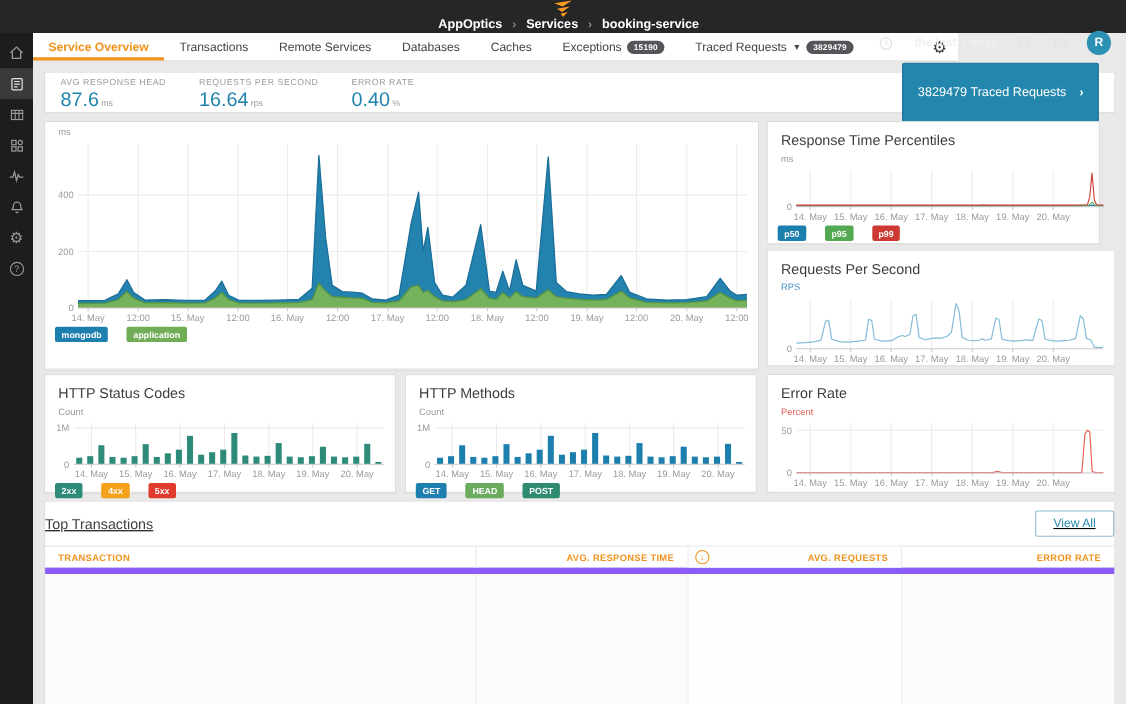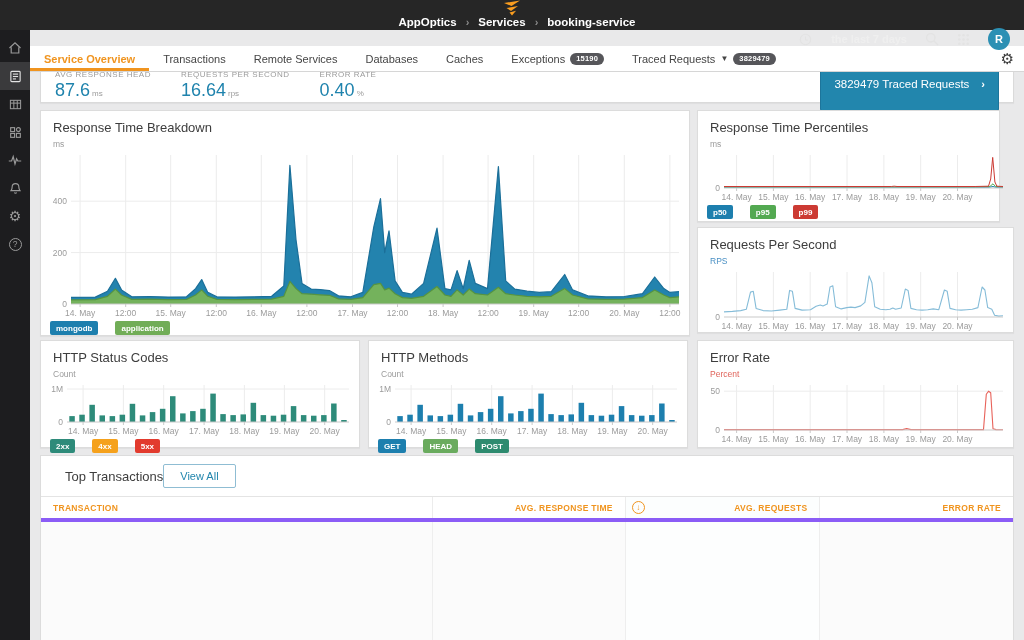--- a/index.html
+++ b/index.html
@@ -18,21 +18,21 @@
   .avatar { width:22px; height:22px; border-radius:50%; background:#2c90b4; color:#fff; font-size:11px; font-weight:bold; display:flex; align-items:center; justify-content:center; }
 
   
   .sidebar { position:absolute; top:30px; left:0; width:30px; height:610px; background:#1d1d1f; z-index:19; padding-top:4px; }
   .side-item { width:30px; height:28px; display:flex; align-items:center; justify-content:center; color:#9a9a9a; }
   .side-item.active { background:#3a3a3c; color:#e3e3e3; }
   .gear-glyph { font-size:14px; line-height:1; }
   .q-circle { width:13px; height:13px; border:1.2px solid currentColor; border-radius:50%; font-size:8.5px; display:flex; align-items:center; justify-content:center; }
 
   
-  .tabbar { position:absolute; top:30px; left:30px; width:994px; height:26px; background:#ffffff; border-bottom:1px solid #d6d6d6; display:flex; align-items:stretch; z-index:15;margin-top:16px; }
+  .tabbar { position:absolute; top:30px; left:30px; width:841px; height:26px; background:#ffffff; border-bottom:1px solid #d6d6d6; display:flex; align-items:stretch; z-index:15; }
   .tab { display:flex; align-items:center; gap:5px; padding:0 14px; font-size:11px; color:#454545; white-space:nowrap; }
   .tab.active { color:#f0941f; font-weight:bold; box-shadow:inset 0 -3px 0 #f0941f; }
   .badge-pill { background:#56565a; color:#fff; font-size:7.5px; font-weight:bold; padding:1.5px 6px; border-radius:8px; letter-spacing:.2px; }
   .caret { font-size:8px; color:#454545; }
   .tab-gear { margin-left:auto; display:flex; align-items:center; padding-right:10px; color:#3c3c3c; font-size:15px; }
 
   
   .stats-card { position:absolute; left:40px; top:65px; width:974px; height:38px; background:#fff; border:1px solid #dadada; display:flex; align-items:center; padding:0 14px; box-shadow:0 1px 1px rgba(0,0,0,.04); }
   .stat { display:flex; flex-direction:column; justify-content:center; margin-right:30px; }
   .stat-label { font-size:8px; color:#9b9b9b; letter-spacing:.5px; margin-bottom:2px; }
@@ -51,24 +51,24 @@
 
   .p-rtb  { left:40px;  top:110px; width:650px; height:226px; }
   .p-pct  { left:697px; top:110px; width:303px; height:112px; }
   .p-rps  { left:697px; top:227px; width:317px; height:106px; }
   .p-http { left:40px;  top:340px; width:320px; height:108px; }
   .p-meth { left:368px; top:340px; width:320px; height:108px; }
   .p-err  { left:697px; top:340px; width:317px; height:108px; }
 
   
   .table-card { position:absolute; left:40px; top:455px; width:974px; height:200px; background:#fff; border:1px solid #dcdcdc; }
-  .table-head { display:flex; align-items:center; justify-content:flex-start; padding:8px 24px; }
+  .table-head { display:flex; align-items:center; justify-content:space-between; padding:8px 0;text-decoration:underline; }
   .table-title { font-size:13px; color:#3d3d3d; }
   .view-all { background:#fff; border:1px solid #8fbdd3; color:#2286ad; font-size:11px; padding:5px 16px; border-radius:2px; cursor:pointer; }
-  .cols-row { display:flex; border-top:1px solid #e4e4e4; border-bottom:4px solid #8b5cf6; height:26px; font-size:8.5px; font-weight:bold; color:#f0941f; letter-spacing:.3px; }
+  .cols-row { display:flex; border-top:1px solid #e4e4e4; border-bottom:6px solid #8b5cf6; height:26px; font-size:8.5px; font-weight:bold; color:#f0941f; letter-spacing:.3px; }
   .col { display:flex; align-items:center; }
   .c1 { width:392px; padding-left:12px; }
   .c2 { width:193px; justify-content:flex-end; padding-right:12px; border-left:1px solid #ececec; }
   .c3 { width:195px; justify-content:space-between; padding:0 12px 0 6px; border-left:1px solid #ececec; background:#fcfefe; }
   .c4 { width:194px; justify-content:flex-end; padding-right:12px; border-left:1px solid #ececec; }
   .sort-icon { width:13px; height:13px; border:1px solid #f0941f; border-radius:50%; color:#f0941f; font-size:8px; display:flex; align-items:center; justify-content:center; }
   .table-body { display:flex; height:148px; background:#fbfbfb; }
   .tb1 { width:392px; }
   .tb2 { width:193px; border-left:1px solid #eeeeee; }
   .tb3 { width:195px; border-left:1px solid #eeeeee; background:#fdfefe; }
@@ -230,21 +230,20 @@
     <span class="stat-label">ERROR RATE</span>
     <span class="stat-value"><span>0.40</span><span class="stat-unit">%</span></span>
   </div>
   <button class="traced-btn">
     <span>3829479 Traced Requests</span>
     <span class="chev">›</span>
   </button>
 </div>
 
 <div class="panel p-rtb">
-  <div class="panel-title">Response Time Breakdown</div>
   <div class="unit-label">ms</div>
   <div class="chart-holder">
       <svg width="646" height="168">
         <line x1="39.1" y1="5" x2="39.1" y2="154.0" stroke="#ececec"></line>
         <line x1="39.1" y1="154.0" x2="39.1" y2="157.0" stroke="#c9c9c9"></line>
         <text x="39.1" y="166" font-size="8.5" fill="#9b9b9b" text-anchor="middle">14. May</text>
         <line x1="84.7" y1="5" x2="84.7" y2="154.0" stroke="#ececec"></line>
         <line x1="84.7" y1="154.0" x2="84.7" y2="157.0" stroke="#c9c9c9"></line>
         <text x="84.7" y="166" font-size="8.5" fill="#9b9b9b" text-anchor="middle">12:00</text>
         <line x1="129.7" y1="5" x2="129.7" y2="154.0" stroke="#ececec"></line>

